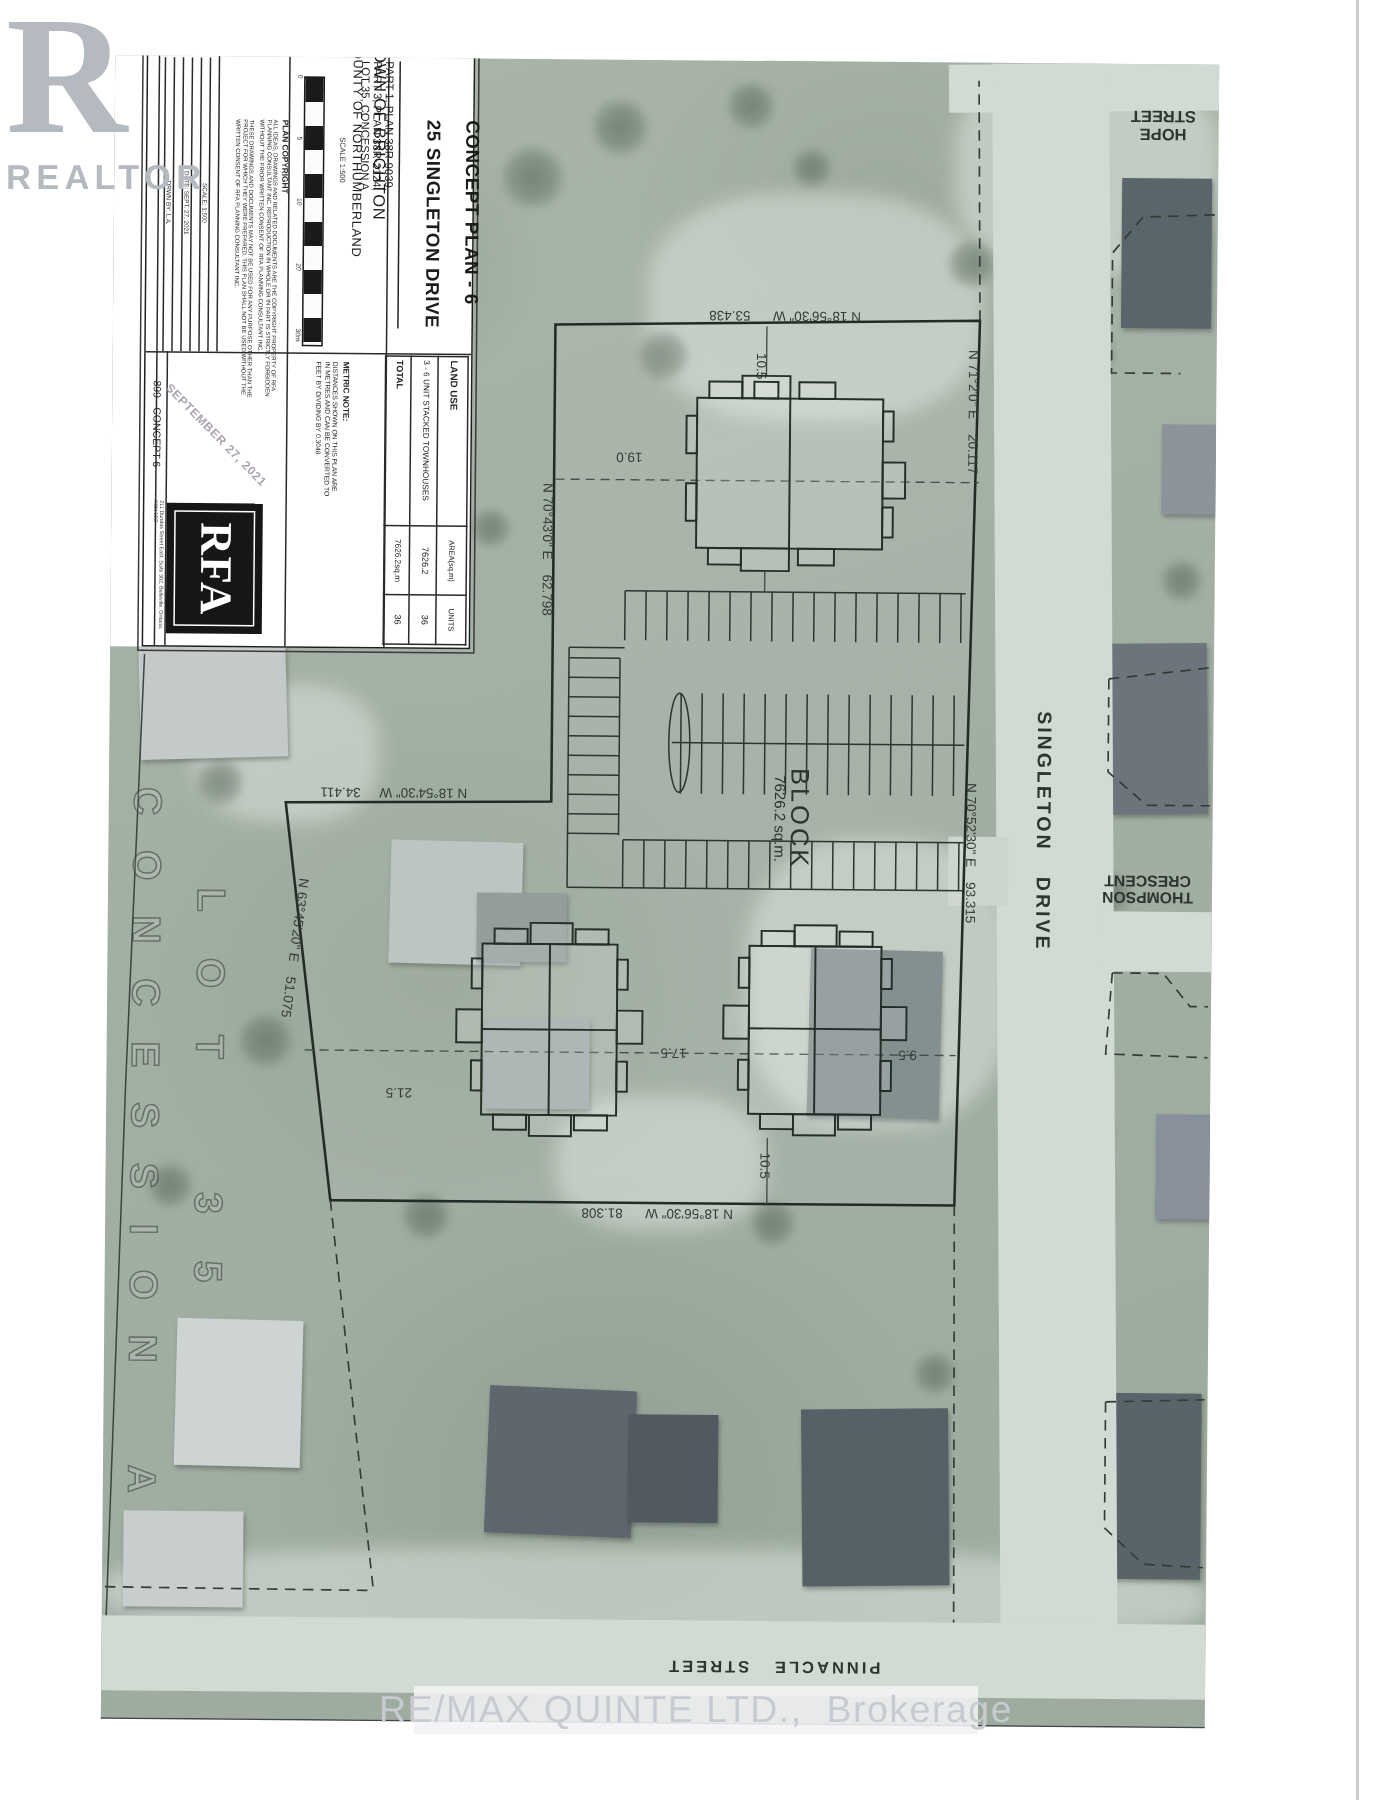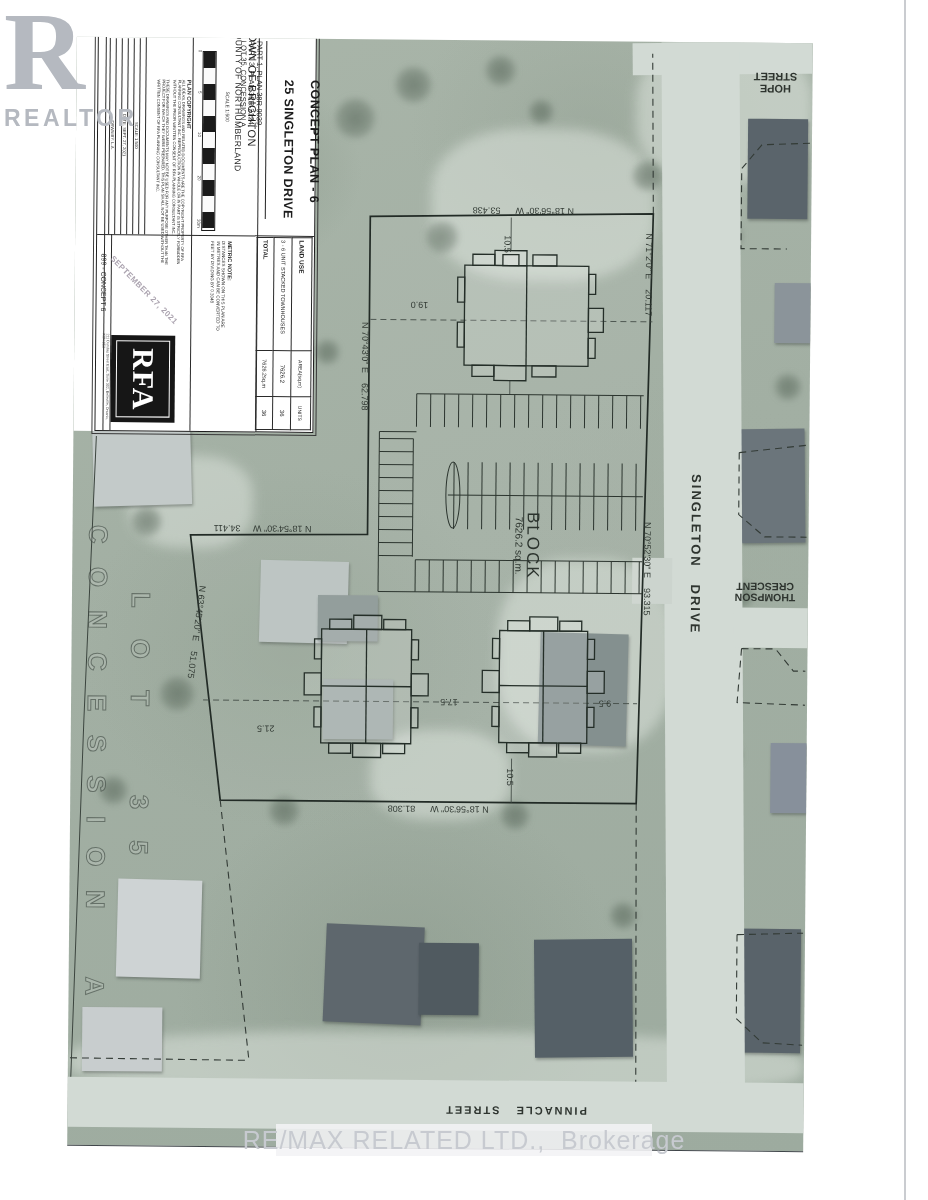--- a/index.html
+++ b/index.html
@@ -372,21 +372,21 @@
       <div class="lbl" style="left:-3px;top:249px;width:100px;height:10px;transform:rotate(45deg);font-size:8px;font-weight:600;letter-spacing:.5px;color:rgba(150,140,155,.8);">SEPTEMBER 27, 2021</div>
       <div class="abs" style="left:15px;top:299px;width:64px;height:87px;background:#161616;display:flex;align-items:center;justify-content:center;">
         <div style="border:1.5px solid #fff;width:52px;height:75px;display:flex;align-items:center;justify-content:center;">
           <span style="transform:rotate(90deg);font-family:'Liberation Serif',serif;font-weight:700;font-size:30px;color:#fff;letter-spacing:1px;">RFA</span>
         </div>
       </div>
       <div class="lbl" style="left:-35px;top:339px;width:88px;height:5px;transform:rotate(90deg);font-size:3.6px;color:#3a3a3a;white-space:normal;">211 Dundas Street East, Suite 302, Belleville, Ontario, K8N 1E2</div>
     </div>
   </div>
 
-  <div id="watermark">RE/MAX RELATED LTD.,  Brokerage</div>
+  <div id="watermark">RE/MAX QUINTE LTD.,  Brokerage</div>
 
   <div id="realtor">
     <div class="big-r">R</div>
     <div class="word">REALTOR</div>
   </div>
 
   <div id="edgeline"></div>
 </div>
 
 </body></html>

